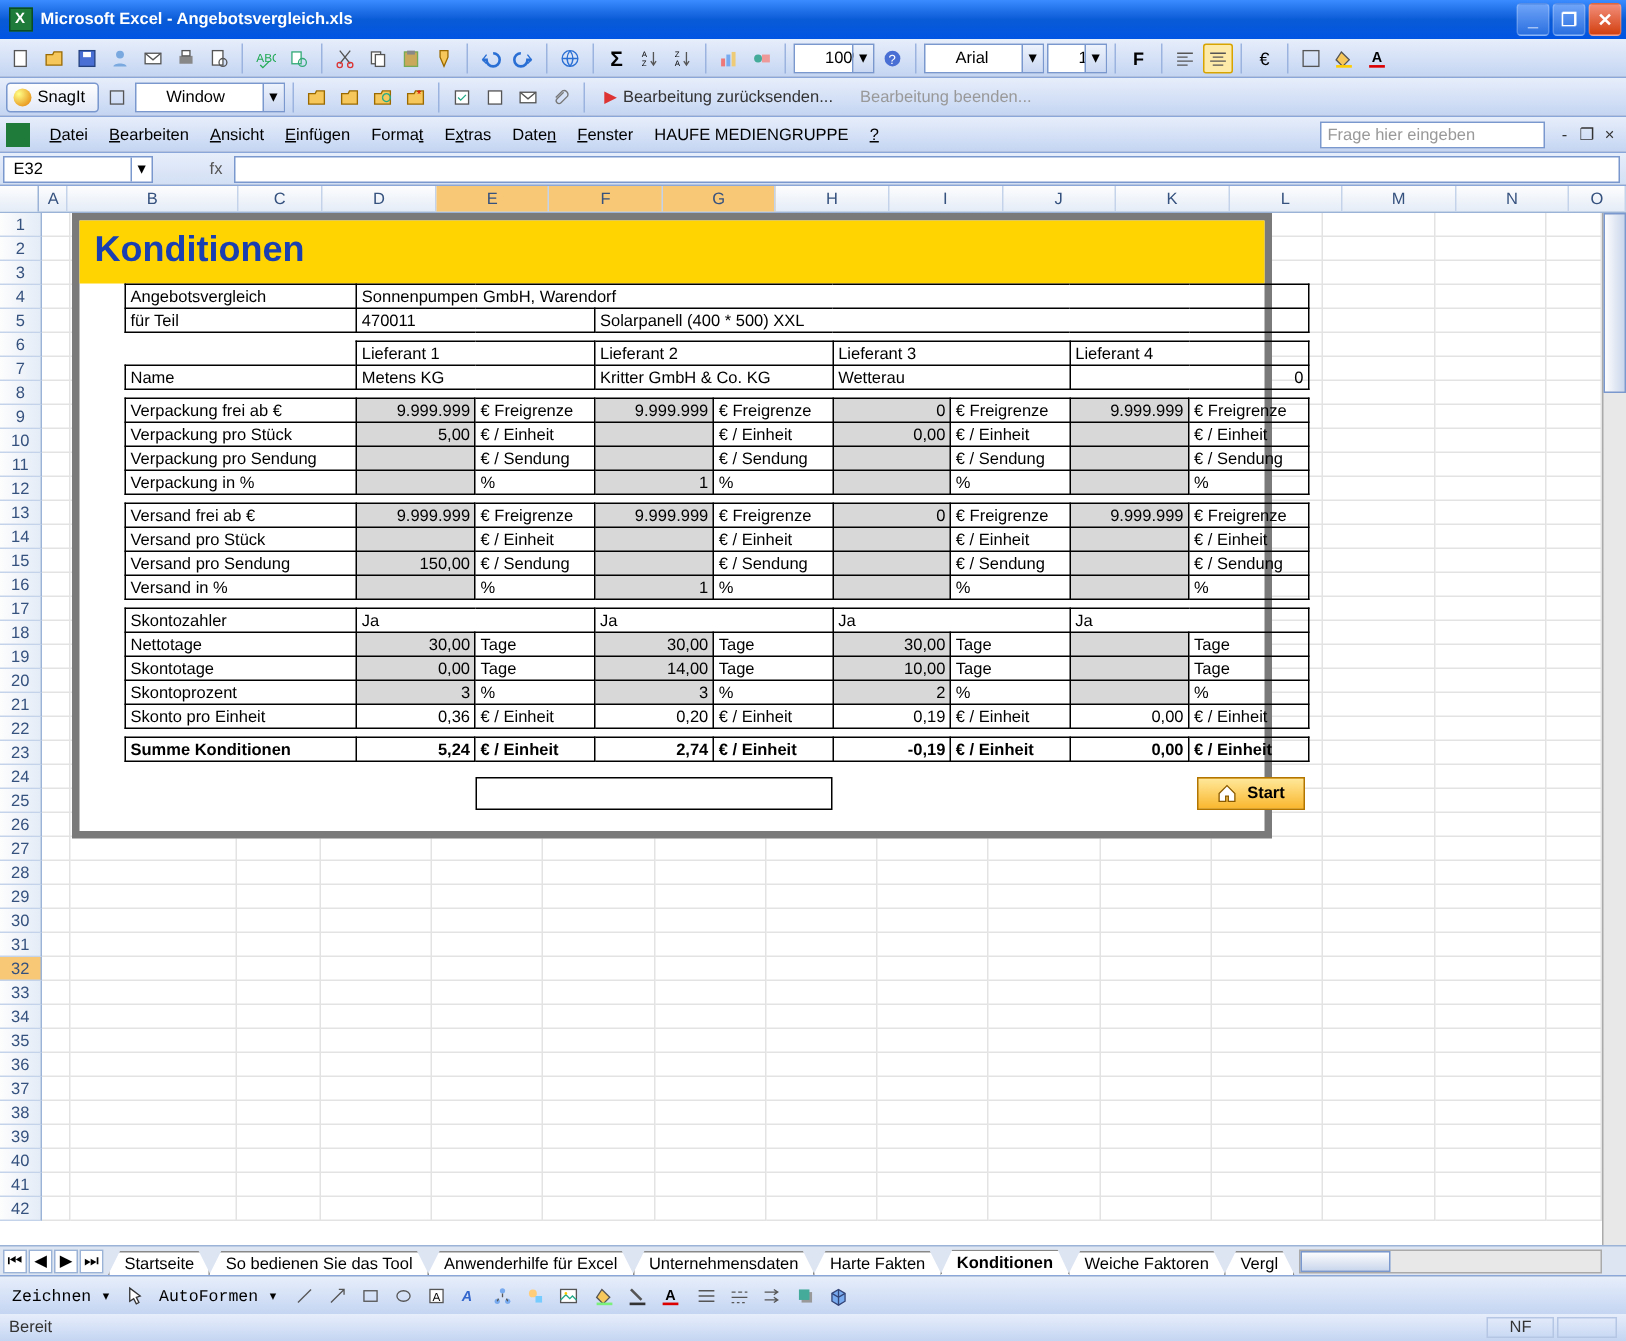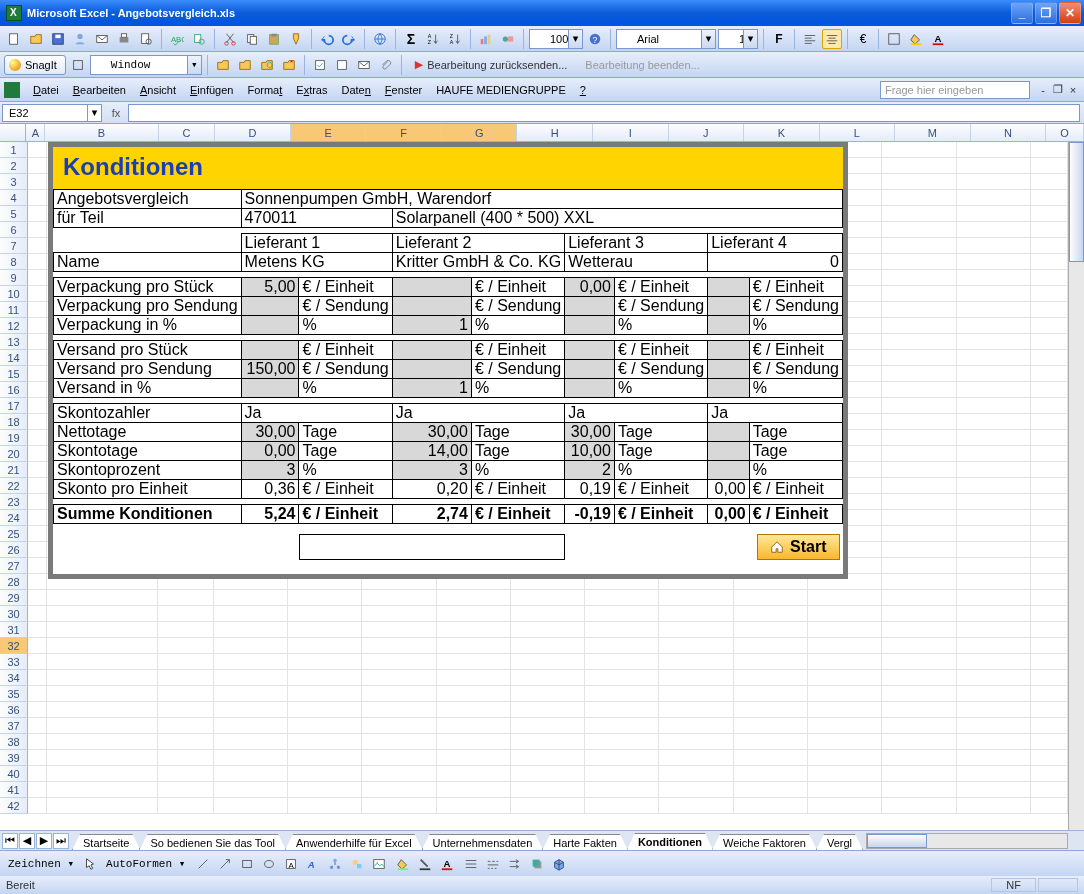--- a/index.html
+++ b/index.html
@@ -52,21 +52,21 @@
 .menumain .mexcel::after{content:"";}
 .menuitem { padding: 3px 7px; cursor:pointer;}
 .menuitem u { text-decoration: underline;}
 .askbox { margin-left:auto; width:150px; height:18px; border:1px solid #7a97ce; background:#fff; color:#999; padding:0 4px; font-size:11px; display:flex; align-items:center;}
 .wctrl { display:flex; gap:1px; margin-left:6px;}
 .wctrl .sb { width:14px;height:14px; display:flex;align-items:center;justify-content:center; color:#333; cursor:pointer;}
 
 .fbar { height:22px; background:linear-gradient(#e7eefb,#d2dff4); border-bottom:1px solid #8ba6d8; display:flex; align-items:center; padding:0; }
 .namebox { width:100px; height:18px; margin:0 2px; border:1px solid #7a97ce; background:#fff; padding:0 20px 0 6px; display:flex; align-items:center; position:relative;}
 .namebox .dd{position:absolute;right:0;top:0;width:14px;height:100%;border-left:1px solid #7a97ce;display:flex;align-items:center;justify-content:center;}
-.fx { width:24px; text-align:center; color:#555;}
+.fx { width:24px; text-align:center; color:#555;margin-left:28px;}
 .formulainput { flex:1; height:18px; border:1px solid #7a97ce; background:#fff; margin-right:4px;}
 
 .sheet-wrap { position:relative; background:#fff; height: calc(100% - 26px - 26px - 26px - 24px - 22px - 20px - 26px - 18px); overflow:hidden;}
 .colheads { display:flex; height:18px; background:linear-gradient(#fdfdfd,#e4ecf7); border-bottom:1px solid #9bb3d6;}
 .corner { width:28px; border-right:1px solid #9bb3d6; background:linear-gradient(#fdfdfd,#e4ecf7);}
 .ch { border-right:1px solid #c5d3ea; display:flex; align-items:center; justify-content:center; color:#35517e; font-size:11px;}
 .ch.wA{width:20px;} .ch.wB{width:120px;} .ch.wC{width:60px;}
 .ch.wD{width:80px;} .ch.wE{width:80px;} .ch.wF{width:80px;}
 .ch.wG{width:80px;} .ch.wH{width:80px;} .ch.wI{width:80px;}
 .ch.wJ{width:80px;} .ch.wK{width:80px;} .ch.wL{width:80px;}
@@ -76,21 +76,21 @@
 .rh { height:16px; border-bottom:1px solid #c5d3ea; border-right:1px solid #9bb3d6; background:linear-gradient(to right,#fdfdfd,#e4ecf7); color:#35517e; font-size:11px; display:flex; align-items:center; justify-content:center;}
 .rh.sel { background:#f9c877;}
 .gridbg { position:absolute; left:28px; top:18px; width:1040px; height:700px;}
 .grow { display:flex; height:16px;}
 .gc { border-right:1px solid #e3e3e3; border-bottom:1px solid #e3e3e3;}
 .gc.wA{width:20px;}.gc.wB{width:120px;}.gc.wC{width:60px;}.gc.wD{width:80px;}.gc.wE{width:80px;}.gc.wF{width:80px;}.gc.wG{width:80px;}.gc.wH{width:80px;}.gc.wI{width:80px;}.gc.wJ{width:80px;}.gc.wK{width:80px;}.gc.wL{width:80px;}.gc.wM{width:80px;}.gc.wN{width:80px;}.gc.wO{width:40px;}
 
 .content { position:absolute; left:48px; top:18px; width:800px; border:5px solid #7a7a7a; background:#fff;}
 .yellowbar { background:#ffd400; height:42px; padding:6px 10px; }
 .yellowbar h1 { color:#1a3fb0; font-size:24px; font-weight:bold; font-family:Arial;}
-.dtable { width:100%; border-collapse:collapse; font-size:16px;}
+.dtable { width:100%; border-collapse:collapse; font-size:11px;margin-left:30px;}
 .dtable td { border:1px solid #000; height:16px; padding:0 3px; vertical-align:middle; white-space:nowrap; overflow:hidden;}
 .dtable td.noborder { border:none;}
 .dtable td.gray { background:#d8d8d8;}
 .dtable td.bold { font-weight:bold;}
 .dtable td.right { text-align:right;}
 .dtable td.lbl { width:155px;}
 .dtable td.num { width:80px; text-align:right;}
 .dtable td.unit { width:80px;}
 .startbtn { background:linear-gradient(#ffe89a,#f9b72e); border:1px solid #b27500; padding:3px 12px; font-weight:bold; display:inline-flex; align-items:center; gap:6px; cursor:pointer;}
 .startbtn .home{width:14px;height:14px;}
@@ -269,21 +269,21 @@
       <span>100%</span>
       <div class="dd">▾</div>
     </div>
   <div class="tbtn">
       <svg viewBox="0 0 16 16">
         <circle cx="8" cy="8" r="6" fill="#4a6fd4"></circle>
         <text x="5" y="12" fill="#fff" font-size="10">?</text>
       </svg>
     </div>
   <div class="sep"></div>
-  <div class="fontbox" style="width:100px;">
+  <div class="fontbox" style="width:80px;">
       <span>Arial</span>
       <div class="dd">▾</div>
     </div>
   <div class="fontbox" style="width:40px;">
       <span>10</span>
       <div class="dd">▾</div>
     </div>
   <div class="sep"></div>
   <div class="tbtn">
       <b style="font-size:12px;">F</b>
@@ -326,21 +326,21 @@
 <div class="toolbar">
   <div class="snagit-btn">
       <div class="orb"></div>
       <span>SnagIt</span>
     </div>
   <div class="tbtn">
       <svg viewBox="0 0 16 16">
         <rect x="3" y="3" width="10" height="10" fill="none" stroke="#555"></rect>
       </svg>
     </div>
-  <div class="fontbox" style="width:112px;font-family:Liberation Mono, monospace;">
+  <div class="fontbox" style="width:100px;">
       <span>Window</span>
       <div class="dd">▾</div>
     </div>
   <div class="sep"></div>
   <div class="tbtn">
       <svg viewBox="0 0 16 16">
         <path d="M2 5h5l1-2h6v10H2z" fill="#f6c75a" stroke="#9a6a00"></path>
       </svg>
     </div>
   <div class="tbtn">
@@ -1236,20 +1236,31 @@
         <td colspan="2">Kritter GmbH &amp; Co. KG</td>
         <td colspan="2">Wetterau</td>
         <td colspan="2" class="right">0</td>
       </tr>
       <tr>
             <td class="noborder" colspan="9" style="height:6px;"></td>
           </tr>
       </tbody>
         <tbody id="pack-rows">
           <tr>
+            <td class="lbl">Verpackung frei ab €</td>
+            <td class="num gray">9.999.999</td>
+            <td class="unit">€ Freigrenze</td>
+            <td class="num gray">9.999.999</td>
+            <td class="unit">€ Freigrenze</td>
+            <td class="num gray">0</td>
+            <td class="unit">€ Freigrenze</td>
+            <td class="num gray">9.999.999</td>
+            <td class="unit">€ Freigrenze</td>
+          </tr>
+          <tr>
             <td class="lbl">Verpackung pro Stück</td>
             <td class="num gray">5,00</td>
             <td class="unit">€ / Einheit</td>
             <td class="num gray"></td>
             <td class="unit">€ / Einheit</td>
             <td class="num gray">0,00</td>
             <td class="unit">€ / Einheit</td>
             <td class="num gray"></td>
             <td class="unit">€ / Einheit</td>
           </tr>
@@ -1275,20 +1286,31 @@
             <td class="num gray"></td>
             <td class="unit">%</td>
           </tr>
         </tbody>
       <tbody>
           <tr>
             <td class="noborder" colspan="9" style="height:6px;"></td>
           </tr>
       </tbody>
         <tbody id="ship-rows">
+          <tr>
+            <td class="lbl">Versand frei ab €</td>
+            <td class="num gray">9.999.999</td>
+            <td class="unit">€ Freigrenze</td>
+            <td class="num gray">9.999.999</td>
+            <td class="unit">€ Freigrenze</td>
+            <td class="num gray">0</td>
+            <td class="unit">€ Freigrenze</td>
+            <td class="num gray">9.999.999</td>
+            <td class="unit">€ Freigrenze</td>
+          </tr>
           <tr>
             <td class="lbl">Versand pro Stück</td>
             <td class="num gray"></td>
             <td class="unit">€ / Einheit</td>
             <td class="num gray"></td>
             <td class="unit">€ / Einheit</td>
             <td class="num gray"></td>
             <td class="unit">€ / Einheit</td>
             <td class="num gray"></td>
             <td class="unit">€ / Einheit</td>

